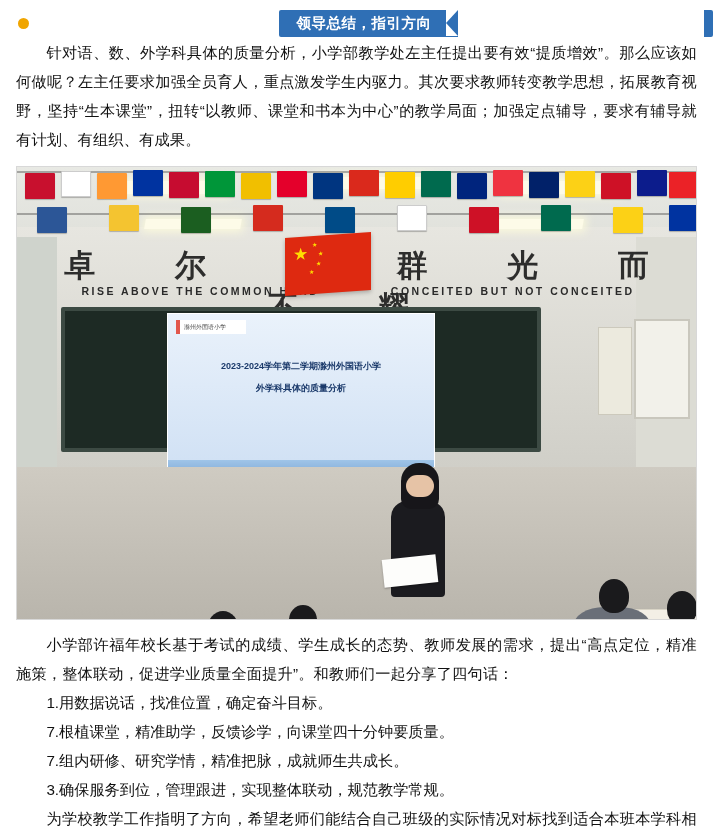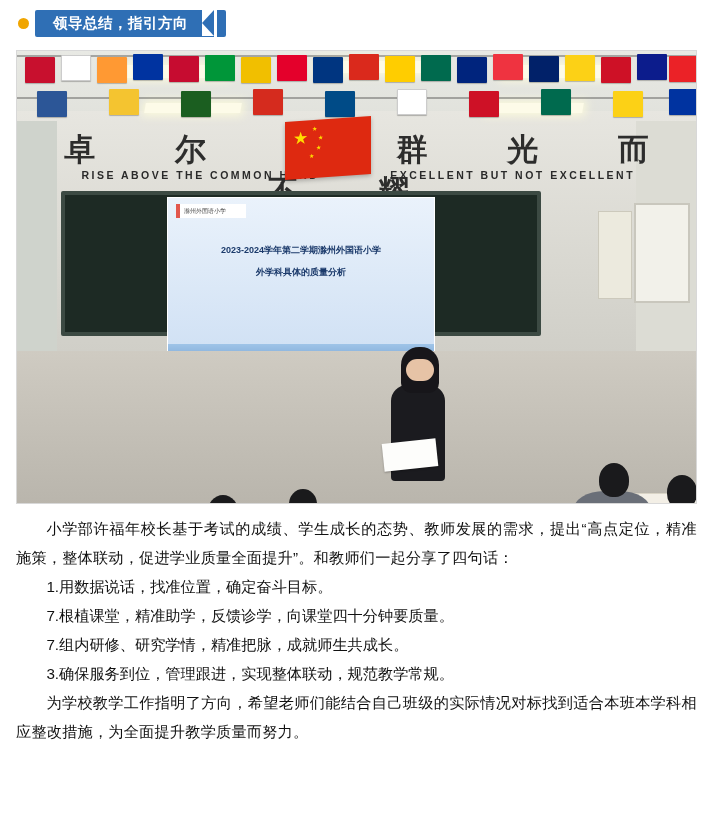--- a/index.html
+++ b/index.html
@@ -17,20 +17,21 @@
     overflow: hidden;
   }
 
   
   .header {
     position: relative;
     margin: 8px 0 0 18px;
     height: 30px;
     display: flex;
     align-items: center;
+    justify-content: space-between;
   }
   .header-dot {
     width: 11px; height: 11px;
     border-radius: 50%;
     background: #f0a500;
     margin-right: 6px;
     flex: 0 0 auto;
   }
   .header-ribbon {
     position: relative;
@@ -297,20 +298,23 @@
 <div class="page">
 
   <div class="header">
     <div class="header-dot"></div>
     <div class="header-ribbon">
       <span>领导总结，指引方向</span>
     </div>
     <div class="header-tail"></div>
   </div>
 
+  <div class="body-wrap">
+    <p class="para indent para-top">针对语、数、外学科具体的质量分析，小学部教学处左主任提出要有效“提质增效”。那么应该如何做呢？左主任要求加强全员育人，重点激发学生内驱力。其次要求教师转变教学思想，拓展教育视野，坚持“生本课堂”，扭转“以教师、课堂和书本为中心”的教学局面；加强定点辅导，要求有辅导就有计划、有组织、有成果。</p>
+  </div>
 
   <div class="photo-frame">
     <div class="photo">
 
       <div class="ceiling"></div>
       <div class="wall"></div>
       <div class="wall-left-panel"></div>
       <div class="wall-right-panel"></div>
 
       <div class="lamp" style="left:92px;  top:14px;  width:120px; height:13px;"></div>
@@ -350,21 +354,21 @@
         <div class="flag" style="left:308px; top:40px; background:#004b87;"></div>
         <div class="flag" style="left:380px; top:38px; background:#ffffff; border:1px solid #ccc;"></div>
         <div class="flag" style="left:452px; top:40px; background:#ce1126;"></div>
         <div class="flag" style="left:524px; top:38px; background:#006a4e;"></div>
         <div class="flag" style="left:596px; top:40px; background:#fcd116;"></div>
         <div class="flag" style="left:652px; top:38px; background:#0033a0;"></div>
       </div>
 
       <div class="wall-chars">卓 尔 不 群 光 而 不 耀</div>
       <div class="wall-sub left">RISE ABOVE THE COMMON HERD</div>
-      <div class="wall-sub right">EXCELLENT BUT NOT EXCELLENT</div>
+      <div class="wall-sub right">CONCEITED BUT NOT CONCEITED</div>
 
       <div class="cn-flag">
         <span class="star">★</span>
         <span class="star s2">★</span>
         <span class="star s3">★</span>
         <span class="star s4">★</span>
         <span class="star s5">★</span>
       </div>
 
       <div class="blackboard"></div>

